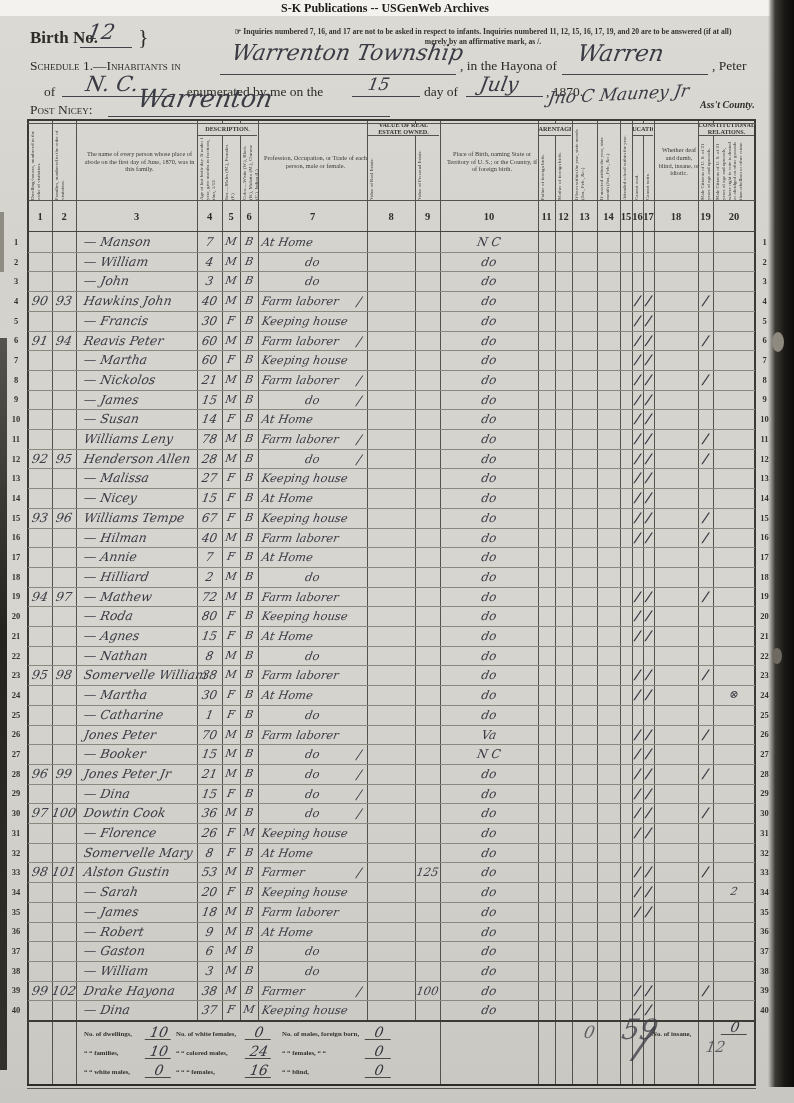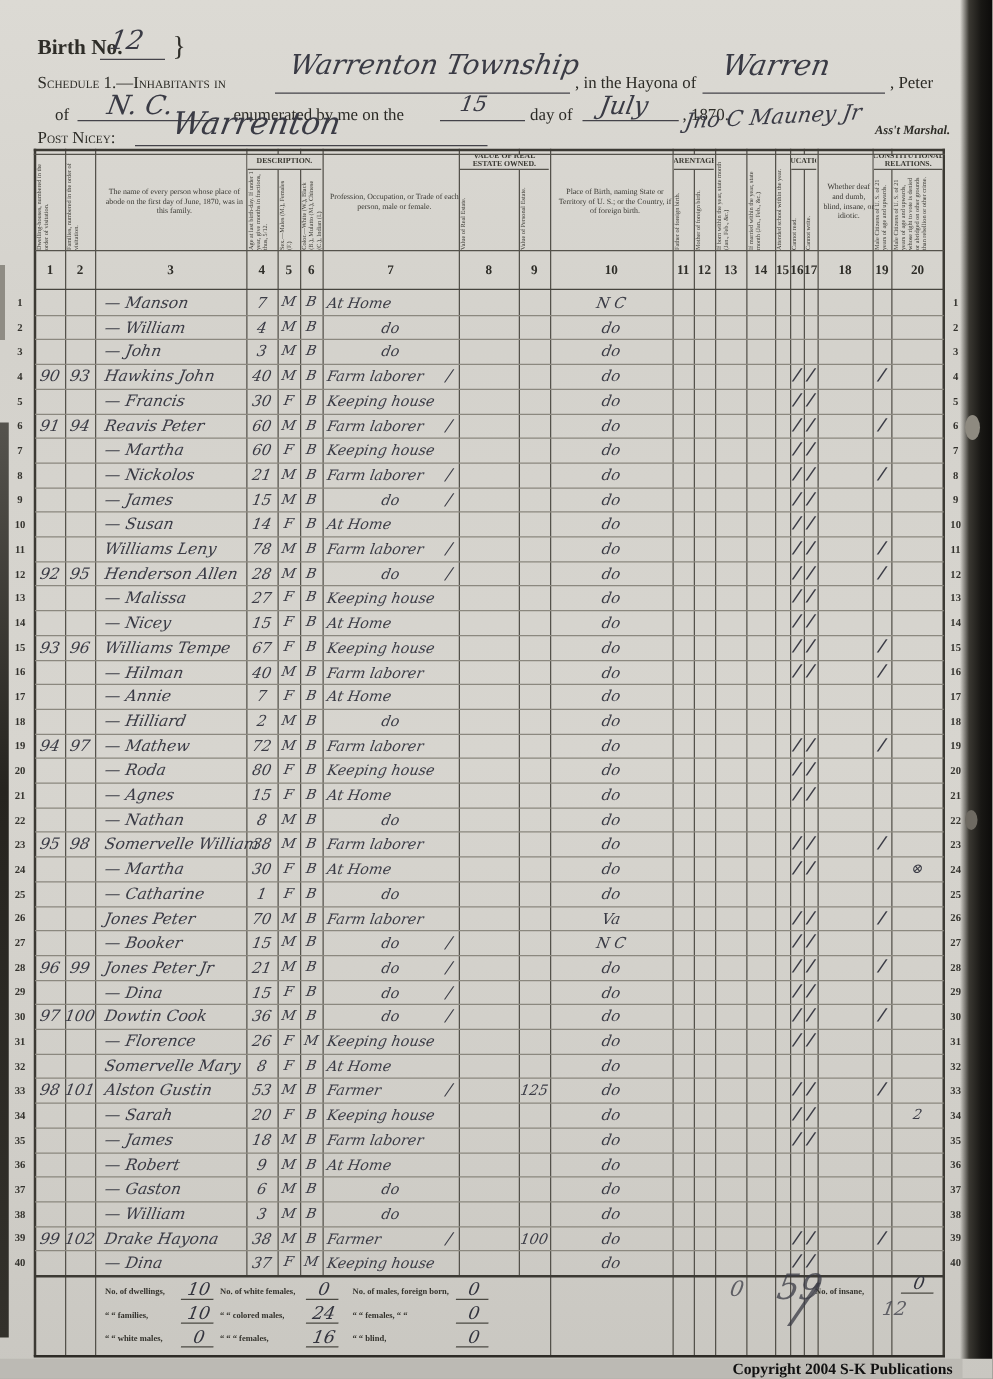--- a/index.html
+++ b/index.html
@@ -31,26 +31,34 @@
     border-bottom:1px solid #4a4942;min-width:26px;text-align:center;transform:skewX(-10deg);line-height:1;}
   .footer{position:absolute;left:0;top:1087px;width:770px;height:16px;background:#bcbab4;
     display:flex;align-items:center;justify-content:flex-end;}
   .copyright{font-weight:bold;font-size:12.5px;color:#111;padding-right:8px;}
 </style>
 </head>
 <body>
 
 <div id="sheet">
 
+  <div class="banner">
+    <span>S-K Publications -- USGenWeb Archives</span>
+  </div>
 
   <div class="abs p" style="left:30px;top:28px;font-weight:bold;font-size:17px;">Birth No.</div>
   <div class="abs hw" style="left:88px;top:20px;font-size:21px;">12</div>
   <div class="abs" style="left:80px;top:47px;width:52px;border-bottom:1.4px solid #44434a;"></div>
   <div class="abs p" style="left:138px;top:24px;font-size:22px;">}</div>
 
+  <div class="abs note" style="left:180px;top:27px;width:606px;">
+    <span>☞</span>
+    <span>Inquiries numbered 7, 16, and 17 are not to be asked in respect to infants.   Inquiries numbered 11, 12, 15, 16, 17, 19, and 20 are to be answered (if at all)</span><br>
+    <span>merely by an affirmative mark, as /.</span>
+  </div>
 
   <div class="abs p formtxt" style="left:30px;top:58px;font-variant:small-caps;">Schedule 1.—Inhabitants in</div>
   <div class="abs hw" style="left:232px;top:40px;font-size:22px;">Warrenton Township</div>
   <div class="abs underl" style="left:220px;top:50px;width:236px;height:24px;"></div>
   <div class="abs p formtxt" style="left:460px;top:58px;">, in the Hayona of</div>
   <div class="abs hw" style="left:578px;top:40px;font-size:23px;">Warren</div>
   <div class="abs underl" style="left:562px;top:50px;width:146px;height:24px;"></div>
   <div class="abs p formtxt" style="left:712px;top:58px;">, Peter</div>
 
   <div class="abs p formtxt" style="left:44px;top:84px;">of</div>
@@ -58,21 +66,21 @@
   <div class="abs underl" style="left:62px;top:72px;width:112px;height:24px;"></div>
   <div class="abs p formtxt" style="left:180px;top:84px;">, enumerated by me on the</div>
   <div class="abs hw" style="left:368px;top:74px;font-size:17px;">15</div>
   <div class="abs underl" style="left:352px;top:72px;width:68px;height:24px;"></div>
   <div class="abs p formtxt" style="left:424px;top:84px;">day of</div>
   <div class="abs hw" style="left:480px;top:72px;font-size:20px;">July</div>
   <div class="abs underl" style="left:466px;top:72px;width:77px;height:24px;"></div>
   <div class="abs p formtxt" style="left:546px;top:84px;">, 1870.</div>
 
   <div class="abs sig" style="left:548px;top:84px;font-size:17px;transform:rotate(-3deg) skewX(-12deg);">Jno C Mauney Jr</div>
-  <div class="abs p" style="left:700px;top:99px;font-size:10px;font-weight:bold;font-style:italic;">Ass't Marshal.</div>
+  <div class="abs p" style="left:700px;top:99px;font-size:10px;font-weight:bold;font-style:italic;">Ass't County.</div>
 
   <div class="abs p formtxt" style="left:30px;top:102px;font-variant:small-caps;">Post Nicey:</div>
   <div class="abs hw" style="left:138px;top:84px;font-size:25px;">Warrenton</div>
   <div class="abs underl" style="left:108px;top:92px;width:282px;height:24px;"></div>
 
   <div id="tbl">
       <div class="abs vline vheavy" style="left: 27px; top: 119px; width: 2px; height: 966px;"></div>
       <div class="abs vline" style="left: 52px; top: 119px; width: 1px; height: 966px;"></div>
       <div class="abs vline" style="left: 76px; top: 119px; width: 1px; height: 966px;"></div>
       <div class="abs vline" style="left: 197px; top: 119px; width: 1px; height: 901px;"></div>
@@ -631,23 +639,20 @@
       <div class="abs tlbl" style="left: 282px; top: 1068px;">“  “ blind,</div>
       <div class="abs tval" style="left: 366px; top: 1063px;">0</div>
       <div class="abs tlbl" style="left: 652px; top: 1030px;">No. of insane,</div>
       <div class="abs tval" style="left: 722px; top: 1020px;">0</div>
       <div class="abs hw" style="left: 584px; top: 1024px; font-size: 17px; line-height: 1; opacity: 0.75;">0</div>
       <div class="abs hw" style="left: 622px; top: 1016px; font-size: 28px; line-height: 1; opacity: 0.75;">59</div>
       <div class="abs hw" style="left: 636px; top: 1022px; font-size: 42px; line-height: 1; opacity: 0.75;">/</div>
       <div class="abs hw" style="left: 706px; top: 1040px; font-size: 15px; line-height: 1; opacity: 0.75;">12</div>
     </div>
 
-  <div class="footer">
-    <span class="copyright">Copyright 2004 S-K Publications</span>
-  </div>
 
   <div class="abs" style="left:768px;top:0;width:26px;height:1087px;background:linear-gradient(90deg,rgba(60,58,52,0) 0%,#3a3832 28%,#181714 65%,#0c0b0a 100%);"></div>
   <div class="abs" style="left:772px;top:332px;width:12px;height:20px;background:#8e8a80;border-radius:50%;"></div>
   <div class="abs" style="left:772px;top:648px;width:10px;height:16px;background:#6e6a62;border-radius:50%;"></div>
   <div class="abs" style="left:0;top:338px;width:7px;height:732px;background:linear-gradient(180deg,#55534d,#26241f 40%,#33312b);"></div>
   <div class="abs" style="left:0;top:212px;width:4px;height:60px;background:#8f8c84;"></div>
 
 </div>
 
 </body></html>

